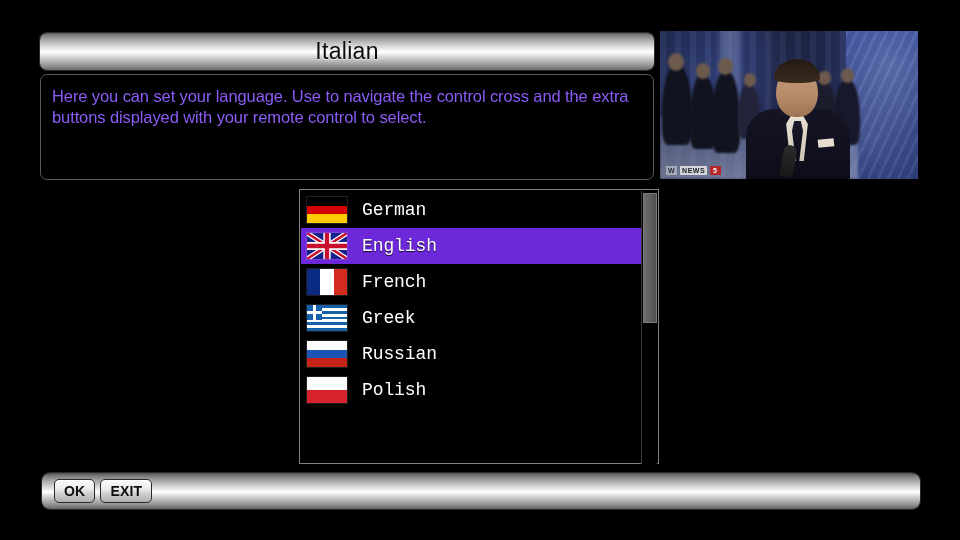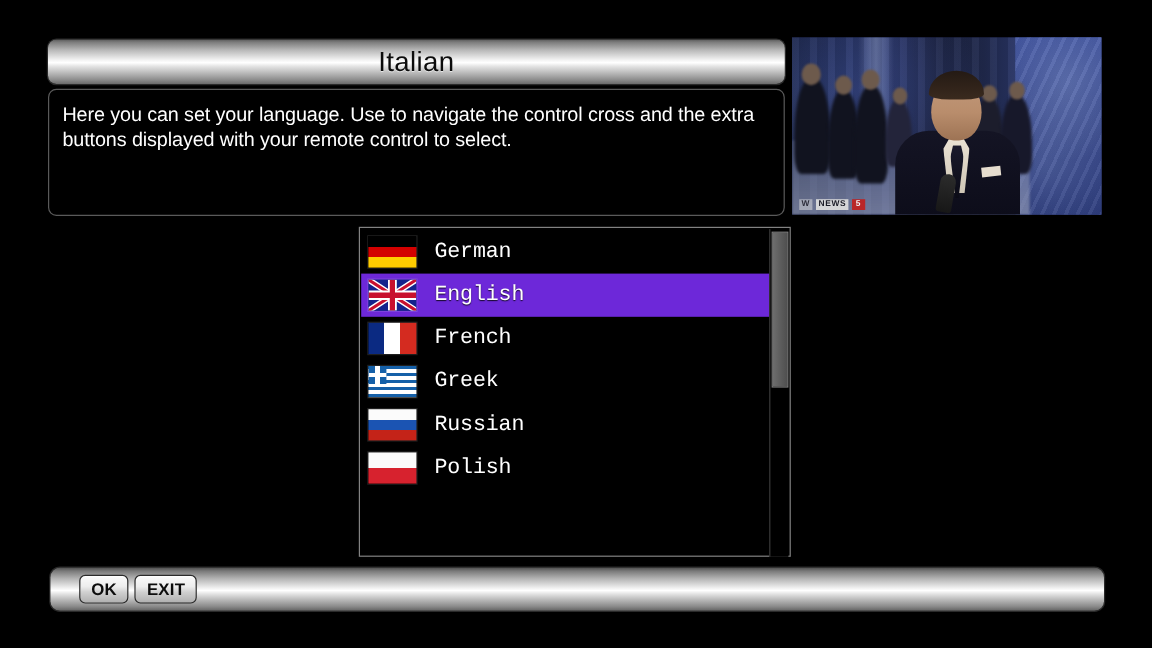--- a/index.html
+++ b/index.html
@@ -41,21 +41,21 @@
   #desc-panel {
     position: absolute;
     left: 40px; top: 74px;
     width: 614px; height: 106px;
     background: #000;
     border: 1px solid #5a5a5a;
     border-radius: 7px;
     padding: 11px 12px 0 11px;
   }
   #desc-text {
-    color: #ffffff;
+    color: #8b5cf6;
     font-size: 16.5px;
     line-height: 21px;
     font-family: "Liberation Sans", "DejaVu Sans", sans-serif;
     letter-spacing: -0.1px;
     text-shadow: 0 1px 1px rgba(0,0,0,.9);
   }
 
   
   #video-preview {
     position: absolute;
@@ -242,21 +242,21 @@
     position: absolute;
     left: 42px; top: 473px;
     width: 878px; height: 36px;
     border-radius: 8px;
     background: linear-gradient(to bottom,
         #4f4f4f 0%, #7a7a7a 8%, #b5b5b5 26%,
         #ededed 46%, #ffffff 53%, #e0e0e0 62%,
         #b4b4b4 76%, #8a8a8a 90%, #636363 100%);
     box-shadow: 0 0 0 1px #2a2a2a;
     display: flex; align-items: center; gap: 5px;
-    padding-left: 24px;
+    padding-left: 12px;
   }
   .bar-btn {
     height: 24px;
     min-width: 34px;
     padding: 0 9px;
     border-radius: 5px;
     border: 1px solid #2b2b2b;
     background: linear-gradient(to bottom,
         #fbfbfb 0%, #ededed 40%, #cfcfcf 62%, #b0b0b0 100%);
     display: flex; align-items: center; justify-content: center;

